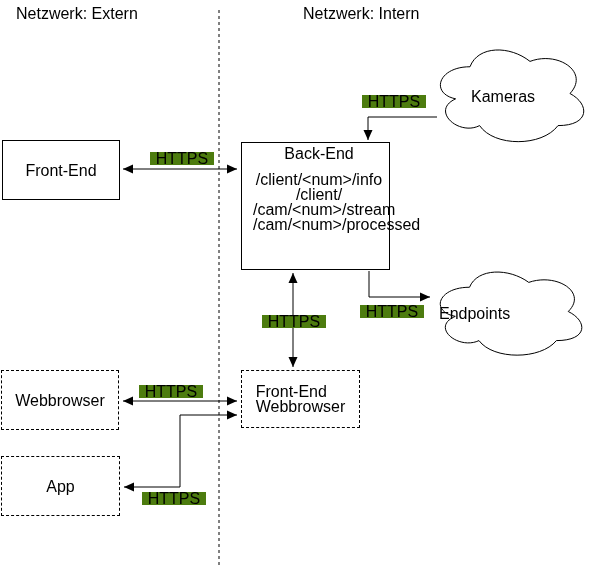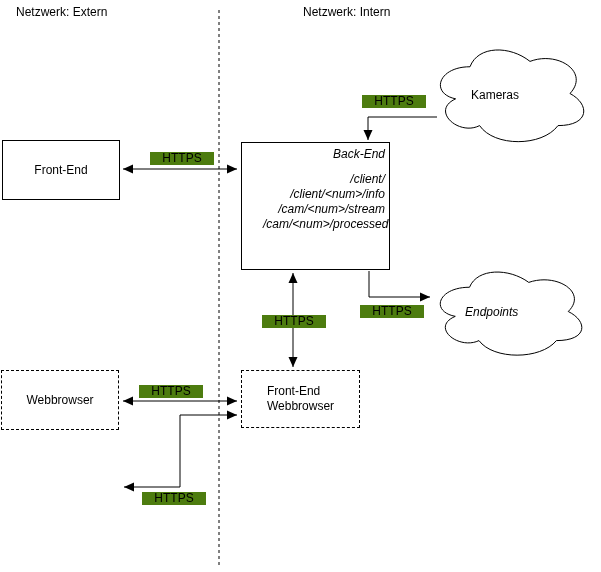--- a/index.html
+++ b/index.html
@@ -2,21 +2,21 @@
 <html><head>
 <meta charset="utf-8">
 <style>
   html, body { margin: 0; padding: 0; background: #ffffff; }
   .canvas {
     position: relative;
     width: 601px;
     height: 572px;
     background: #ffffff;
     font-family: "Liberation Sans", "DejaVu Sans", sans-serif;
-    font-size: 12px;
+    font-size: 16px;
     color: #000000;
     overflow: hidden;
   }
   .diagram-svg {
     position: absolute;
     left: 0; top: 0;
     width: 601px; height: 572px;
   }
   .zone-label {
     position: absolute;
@@ -29,23 +29,22 @@
     background: #ffffff;
     display: flex;
     align-items: center;
     justify-content: center;
     text-align: left;
     line-height: 15px;
   }
   .box.dashed { border-style: dashed; }
   .box.backend {
     display: block;
-    text-align: right;
-    padding: 4px 4px 0 21px;
-    font-style: italic;
+    text-align: center;
+    padding: 4px 4px 0 11px;
   }
   .backend-title { line-height: 14px; }
   .backend-endpoints { margin-top: 11px; line-height: 15px; }
   .edge-label {
     position: absolute;
     text-align: center;
     background: #4d7c0f;
     padding: 0 2px;
     white-space: nowrap;
     line-height: 13px;
@@ -101,41 +100,44 @@
   <div class="zone-label" style="left:16px; top:5px;">Netzwerk: Extern</div>
   <div class="zone-label" style="left:303px; top:5px;">Netzwerk: Intern</div>
 
   <div class="box" style="left:2px; top:140px; width:118px; height:60px;">
     <span>Front-End</span>
   </div>
 
   <div class="box backend" style="left:241px; top:142px; width:149px; height:128px;">
     <div class="backend-title">Back-End</div>
     <div class="backend-endpoints">
+      <div>/client/&lt;num&gt;/info</div>
       <div>/client/</div>
-      <div>/client/&lt;num&gt;/info</div>
       <div>/cam/&lt;num&gt;/stream</div>
       <div>/cam/&lt;num&gt;/processed</div>
     </div>
   </div>
 
   <div class="box dashed" style="left:1px; top:370px; width:118px; height:60px;">
     <span>Webbrowser</span>
   </div>
 
+  <div class="box dashed" style="left:1px; top:456px; width:119px; height:60px;">
+    <span>App</span>
+  </div>
 
   <div class="box dashed" style="left:241px; top:370px; width:119px; height:58px;">
     <span>
       <span style="display:block;">Front-End</span>
       <span style="display:block;">Webbrowser</span>
     </span>
   </div>
 
   <div class="cloud-label" style="left:471px; top:88px; width:80px;">Kameras</div>
-  <div class="cloud-label" style="left:465px; top:305px; width:80px;font-style:italic;">Endpoints</div>
+  <div class="cloud-label" style="left:439px; top:305px; width:80px;">Endpoints</div>
 
   <div class="edge-label" style="left:150px; top:152px; width:60px;">HTTPS</div>
   <div class="edge-label" style="left:362px; top:95px; width:60px;">HTTPS</div>
   <div class="edge-label" style="left:360px; top:305px; width:60px;">HTTPS</div>
   <div class="edge-label" style="left:262px; top:315px; width:60px;">HTTPS</div>
   <div class="edge-label" style="left:139px; top:385px; width:60px;">HTTPS</div>
   <div class="edge-label" style="left:142px; top:492px; width:60px;">HTTPS</div>
 
 </div>
 

